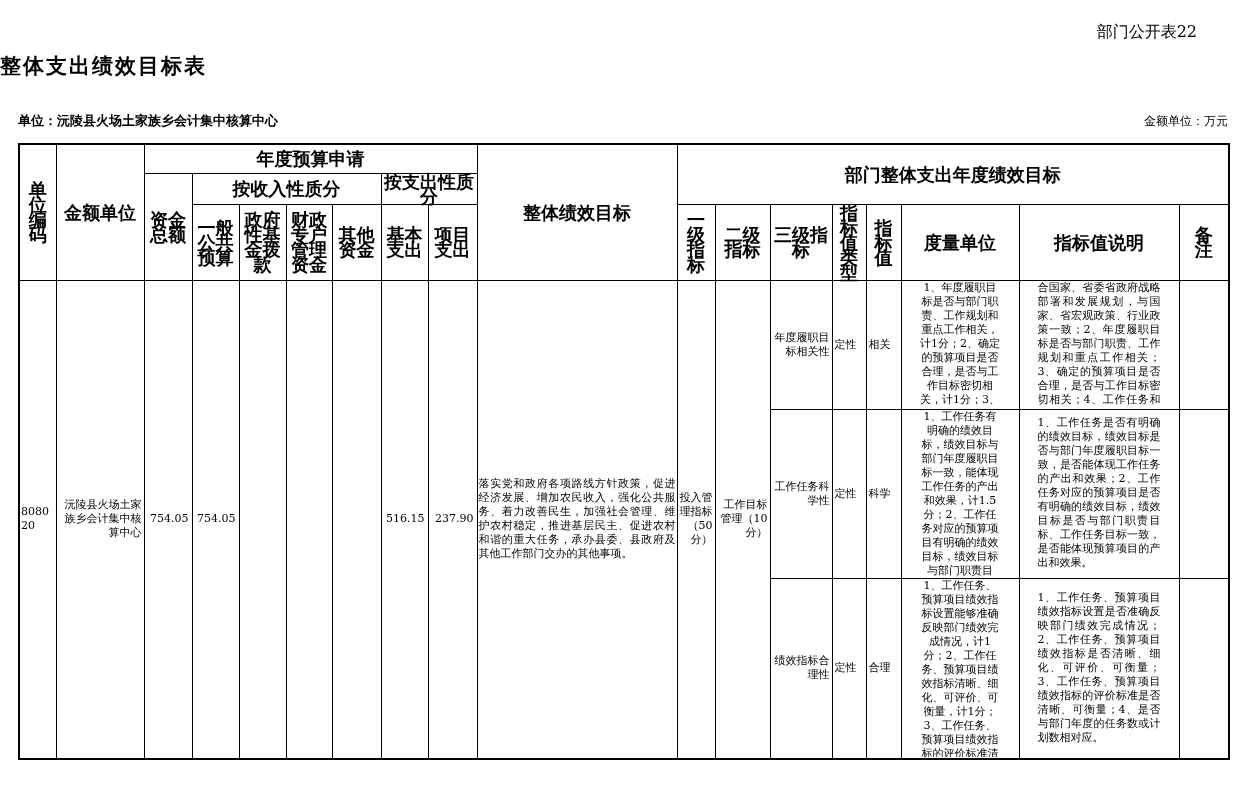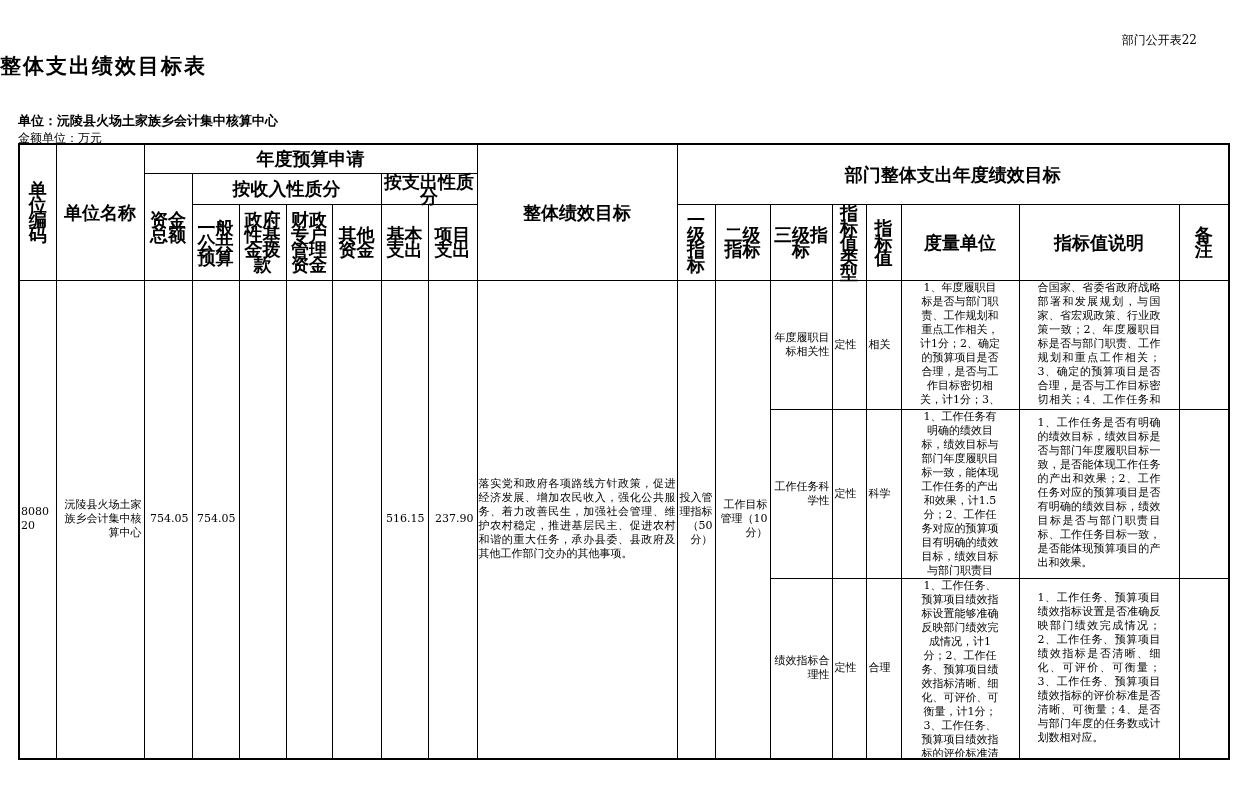--- a/index.html
+++ b/index.html
@@ -1,22 +1,22 @@
 <!DOCTYPE html>
 <html><head>
 <meta charset="utf-8">
 <style>
   html,body{margin:0;padding:0;background:#fff;}
   .page{position:relative;width:1247px;height:793px;background:#fff;color:#000;
         font-family:"DejaVu Serif","Liberation Serif",serif;overflow:hidden;}
-  .doc-ref{position:absolute;top:22px;right:50px;font-size:12px;margin-top:10px;}
+  .doc-ref{position:absolute;top:22px;right:50px;font-size:16px;}
   .title{position:absolute;top:52px;left:0;width:100%;text-align:left;margin:0;
          font-size:21px;font-weight:bold;letter-spacing:2px;}
   .meta{position:absolute;top:112px;left:18px;right:19px;display:flex;
-        justify-content:space-between;align-items:baseline;flex-direction:column;}
+        justify-content:space-between;align-items:baseline;}
   .unit-line{font-size:13px;font-weight:bold;}
   .amount-line{font-size:12px;}
   table.main{position:absolute;top:143px;left:18px;width:1210px;
              border-collapse:collapse;table-layout:fixed;border:2px solid #000;}
   td{border:1px solid #000;font-size:11px;line-height:14px;padding:0 2px;
      vertical-align:middle;word-break:break-all;}
   tr.h1{height:29px}tr.h2{height:30px}tr.h3{height:52px}
   tr.r1{height:129px}tr.r2{height:169px}tr.r3{height:181px}
   .hd{font-weight:bold;text-align:center;font-size:18px;line-height:15px;padding:0 2px;}
   .pre{white-space:pre-line;}
@@ -61,21 +61,21 @@
         <col style="width:34px">
         <col style="width:35px">
       <col style="width:118px">
         <col style="width:160px">
         <col style="width:50px">
     </colgroup>
 
     <tbody>
         <tr class="h1">
       <td class="hd" rowspan="3">单位编码</td>
-      <td class="hd" rowspan="3">单位名称</td>
+      <td class="hd" rowspan="3">金额单位</td>
       <td class="hd" colspan="7">年度预算申请</td>
       <td class="hd" rowspan="3">整体绩效目标</td>
       <td class="hd" colspan="8" rowspan="2">部门整体支出年度绩效目标</td>
     </tr>
     <tr class="h2">
       <td class="hd" rowspan="2">资金总额</td>
       <td class="hd" colspan="4">按收入性质分</td>
       <td class="hd" colspan="2">按支出性质分</td>
     </tr>
     <tr class="h3">

